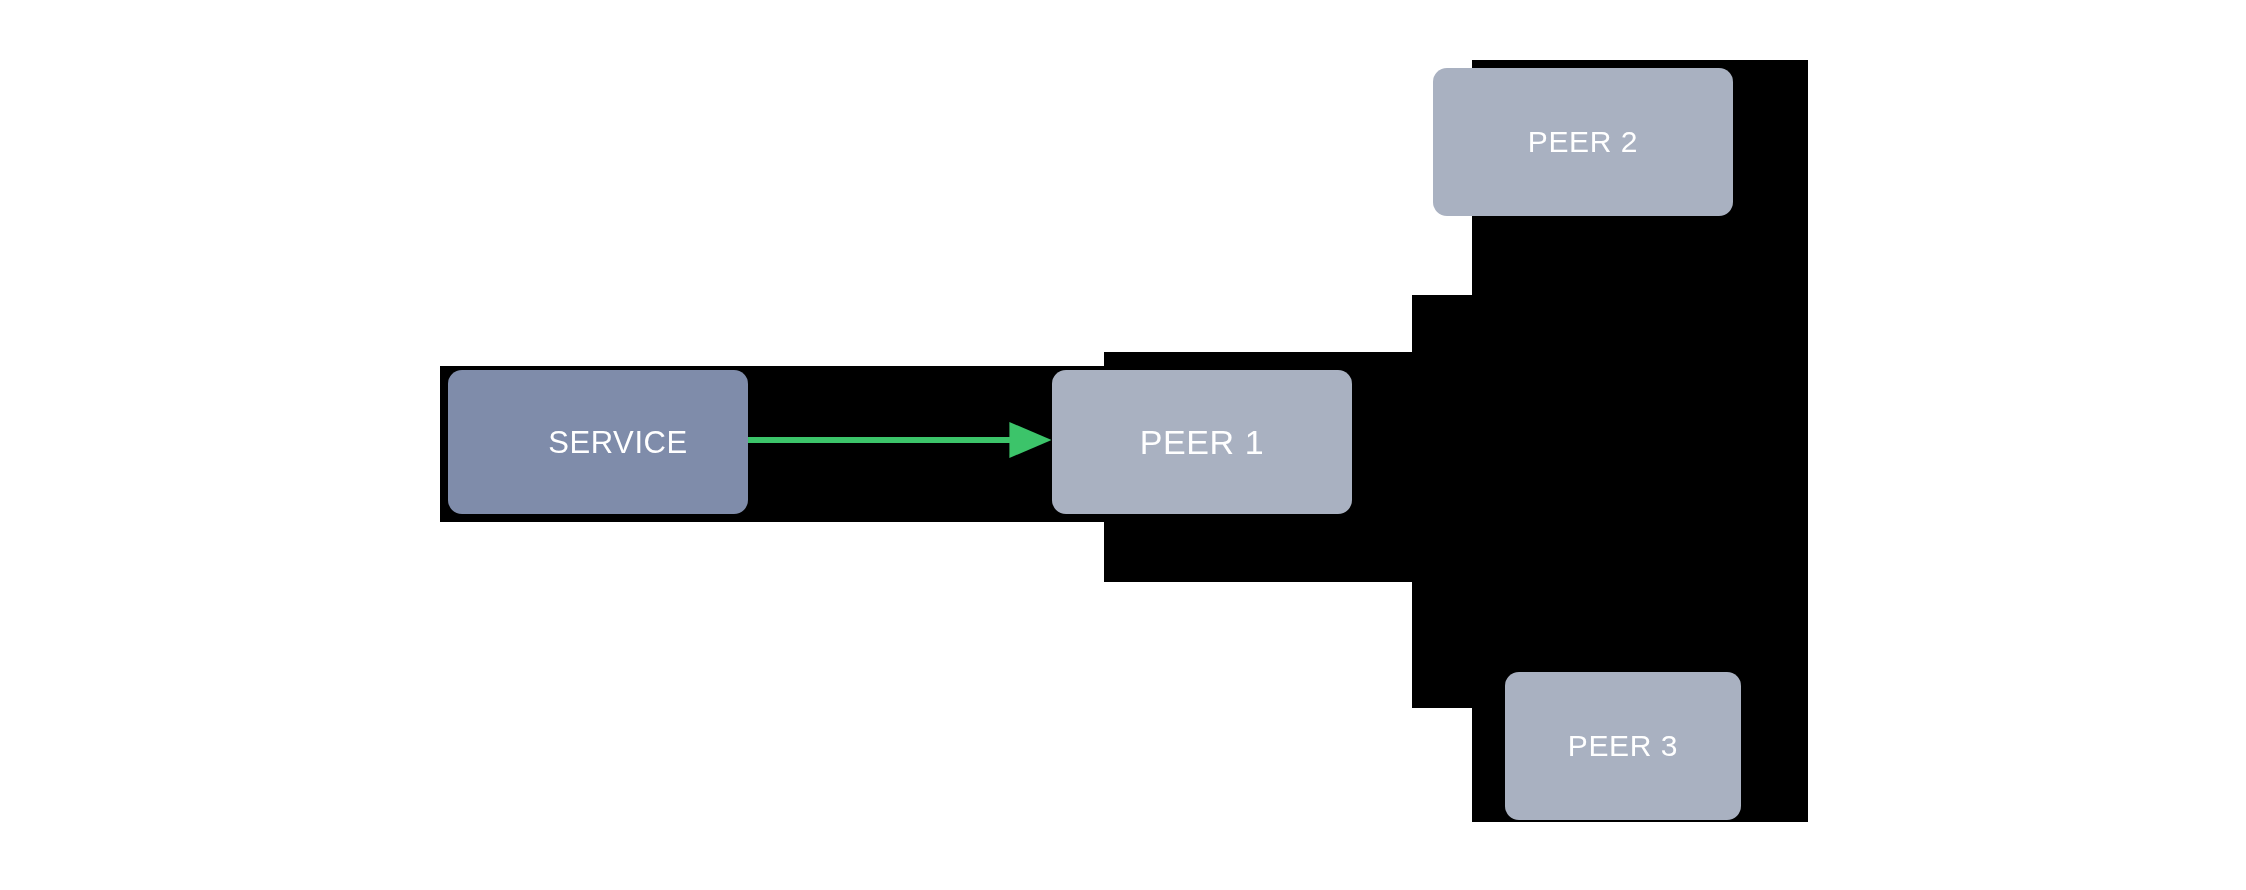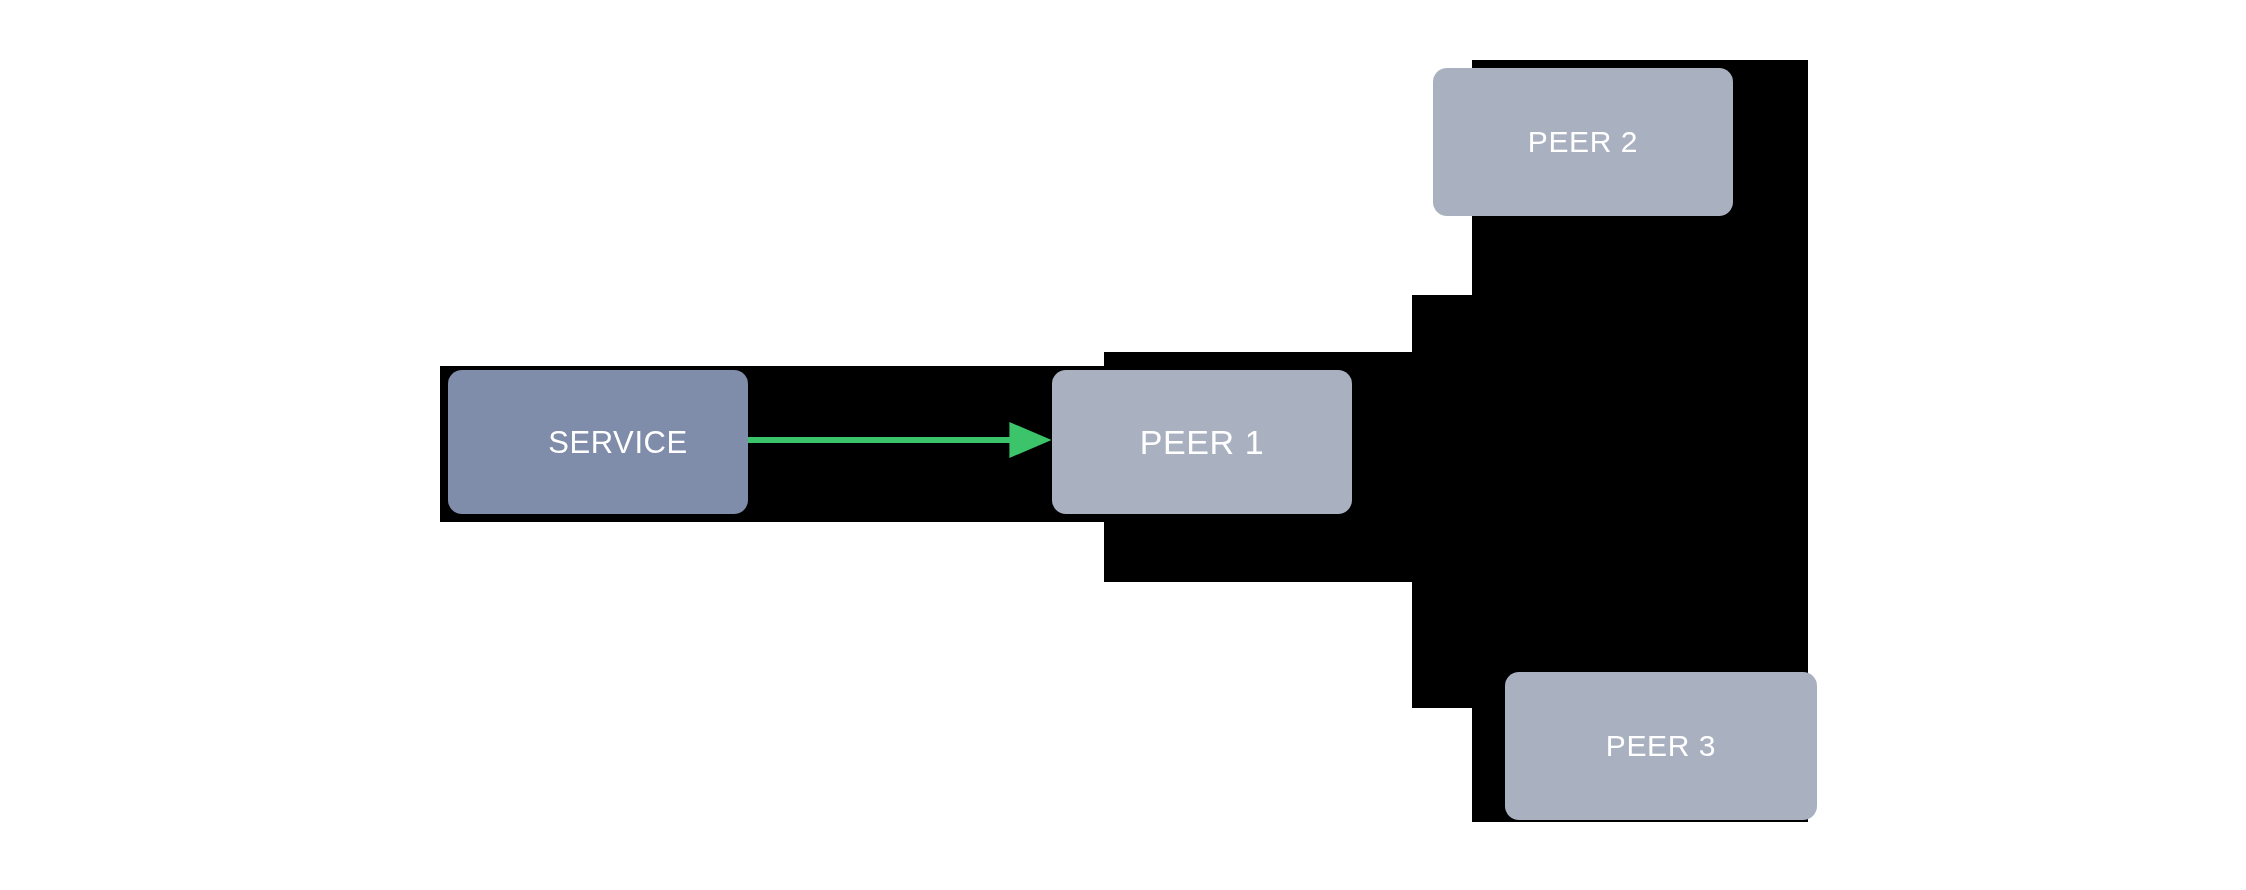--- a/index.html
+++ b/index.html
@@ -66,21 +66,21 @@
     left: 1433px;
     top: 68px;
     width: 300px;
     height: 148px;
     background: #a9b1c1;
     font-size: 30px;
   }
   #node-peer3 {
     left: 1505px;
     top: 672px;
-    width: 312px;
+    width: 236px;
     height: 148px;
     background: #a9b1c1;
     font-size: 30px;
   }
 </style>
 </head>
 <body>
 
 <div id="stage">
 

